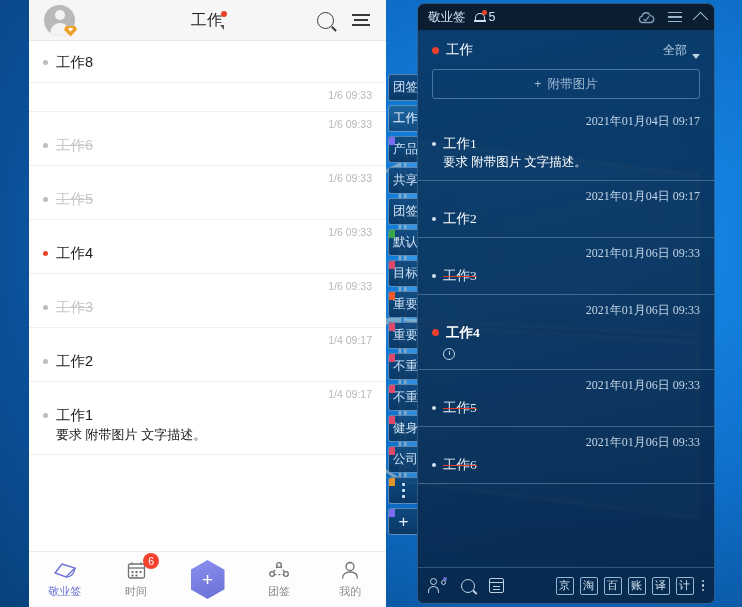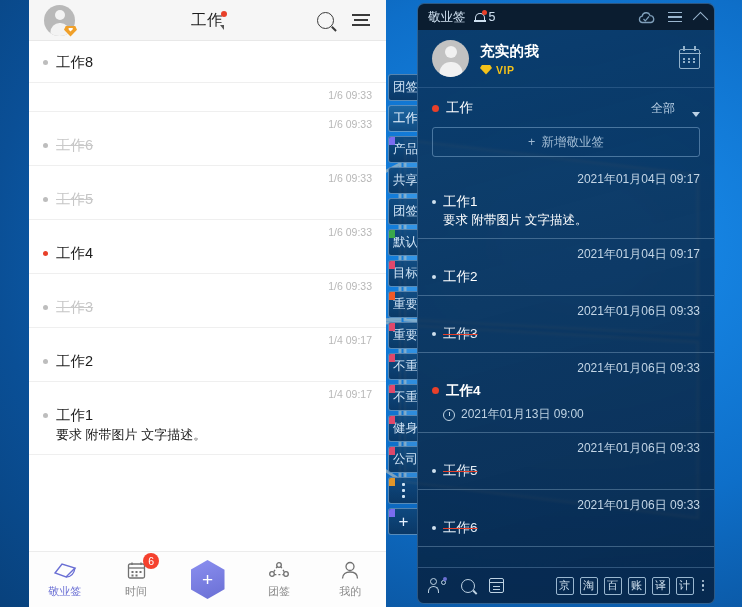--- a/index.html
+++ b/index.html
@@ -251,31 +251,31 @@
   .rp-cal .pins{position:absolute;top:-4px;left:3px;right:3px;display:flex;justify-content:space-between;}
   .rp-cal .pins i{width:1.6px;height:5px;background:#93b2cb;display:block;}
   .rp-cal .grid{position:absolute;left:3px;right:3px;top:8px;display:grid;grid-template-columns:repeat(3,1fr);gap:1.5px;}
   .rp-cal .grid i{width:2px;height:2px;background:#93b2cb;display:block;}
 
   #rp-catrow {
     display:flex; align-items:center; padding:11px 14px 6px 14px;
   }
   .cat-dot{width:7px;height:7px;border-radius:50%;background:#e8402a;margin-right:7px;}
   .cat-name{color:#fff;font-size:13.5px;}
-  .cat-filter{margin-left:auto;color:#bcd2e6;font-size:12px;display:flex;align-items:flex-end;gap:17px;}
+  .cat-filter{margin-left:auto;color:#bcd2e6;font-size:12px;display:flex;align-items:flex-end;gap:5px;}
   .cat-caret{width:0;height:0;border-left:4px solid transparent;border-right:4px solid transparent;border-top:5px solid #bcd2e6;}
 
   #rp-add {
     margin: 4px 14px 0 14px; height:30px;
     border:1px solid rgba(150,190,225,.45); border-radius:3px;
     display:flex;align-items:center;justify-content:center;gap:6px;
     color:#9fb9d2; font-size:12.5px;
   }
 
-  #rp-list { margin-top:7px; height:400px; overflow:hidden; position:relative;}
+  #rp-list { margin-top:7px; height:400px; overflow:hidden; position:relative;font-family:Liberation Serif, serif;}
   .rnote {
     padding: 7px 14px 9px 14px;
     border-bottom:1px solid rgba(175,205,230,.32);
   }
   .rnote-time{text-align:right;color:#c4d6e6;font-size:12px;}
   .rnote-line{display:flex;align-items:flex-start;gap:7px;margin-top:4px;}
   .rnote-bullet{width:4px;height:4px;border-radius:50%;background:#cfe0ee;margin-top:8px;flex:none;}
   .rnote.priority .rnote-bullet{width:7px;height:7px;background:#e8402a;margin-top:6px;}
   .rnote-text{color:#fff;font-size:13.5px;line-height:19px;}
   .rnote.priority .rnote-text{font-weight:bold;}
@@ -564,57 +564,33 @@
         </span>
         <span class="ico-ham">
             <i></i>
             <i></i>
             <i></i>
           </span>
         <span class="ico-chev"></span>
       </div>
     </div>
 
-    <div id="rp-user">
-      <div class="rp-avatar"></div>
-      <div class="rp-uinfo">
-        <div class="rp-uname">充实的我</div>
-        <div class="rp-vip">
-          <span class="vip-gem"></span>
-          <span>VIP</span>
-        </div>
-      </div>
-      <div class="rp-cal">
-        <span class="pins">
-            <i></i>
-            <i></i>
-          </span>
-        <span class="grid">
-            <i></i>
-            <i></i>
-            <i></i>
-            <i></i>
-            <i></i>
-            <i></i>
-          </span>
-      </div>
-    </div>
 
     <div id="rp-catrow">
       <span class="cat-dot"></span>
       <span class="cat-name">工作</span>
       <span class="cat-filter">
         <span>全部</span>
         <span class="cat-caret"></span>
       </span>
     </div>
 
     <div id="rp-add">
       <span>+</span>
-      <span>新增敬业签</span>
+      <span>附带图片</span>
     </div>
 
     <div id="rp-list">
 
       <div class="rnote">
         <div class="rnote-time">2021年01月04日 09:17</div>
         <div class="rnote-line">
           <span class="rnote-bullet"></span>
           <div>
             <div class="rnote-text">工作1</div>
@@ -640,21 +616,20 @@
       </div>
 
       <div class="rnote priority">
         <div class="rnote-time">2021年01月06日 09:33</div>
         <div class="rnote-line">
           <span class="rnote-bullet"></span>
           <span class="rnote-text">工作4</span>
         </div>
         <div class="rnote-remind">
           <span class="ico-clock-r"></span>
-          <span>2021年01月13日 09:00</span>
         </div>
       </div>
 
       <div class="rnote done">
         <div class="rnote-time">2021年01月06日 09:33</div>
         <div class="rnote-line">
           <span class="rnote-bullet"></span>
           <span class="rnote-text">工作5</span>
         </div>
       </div>

